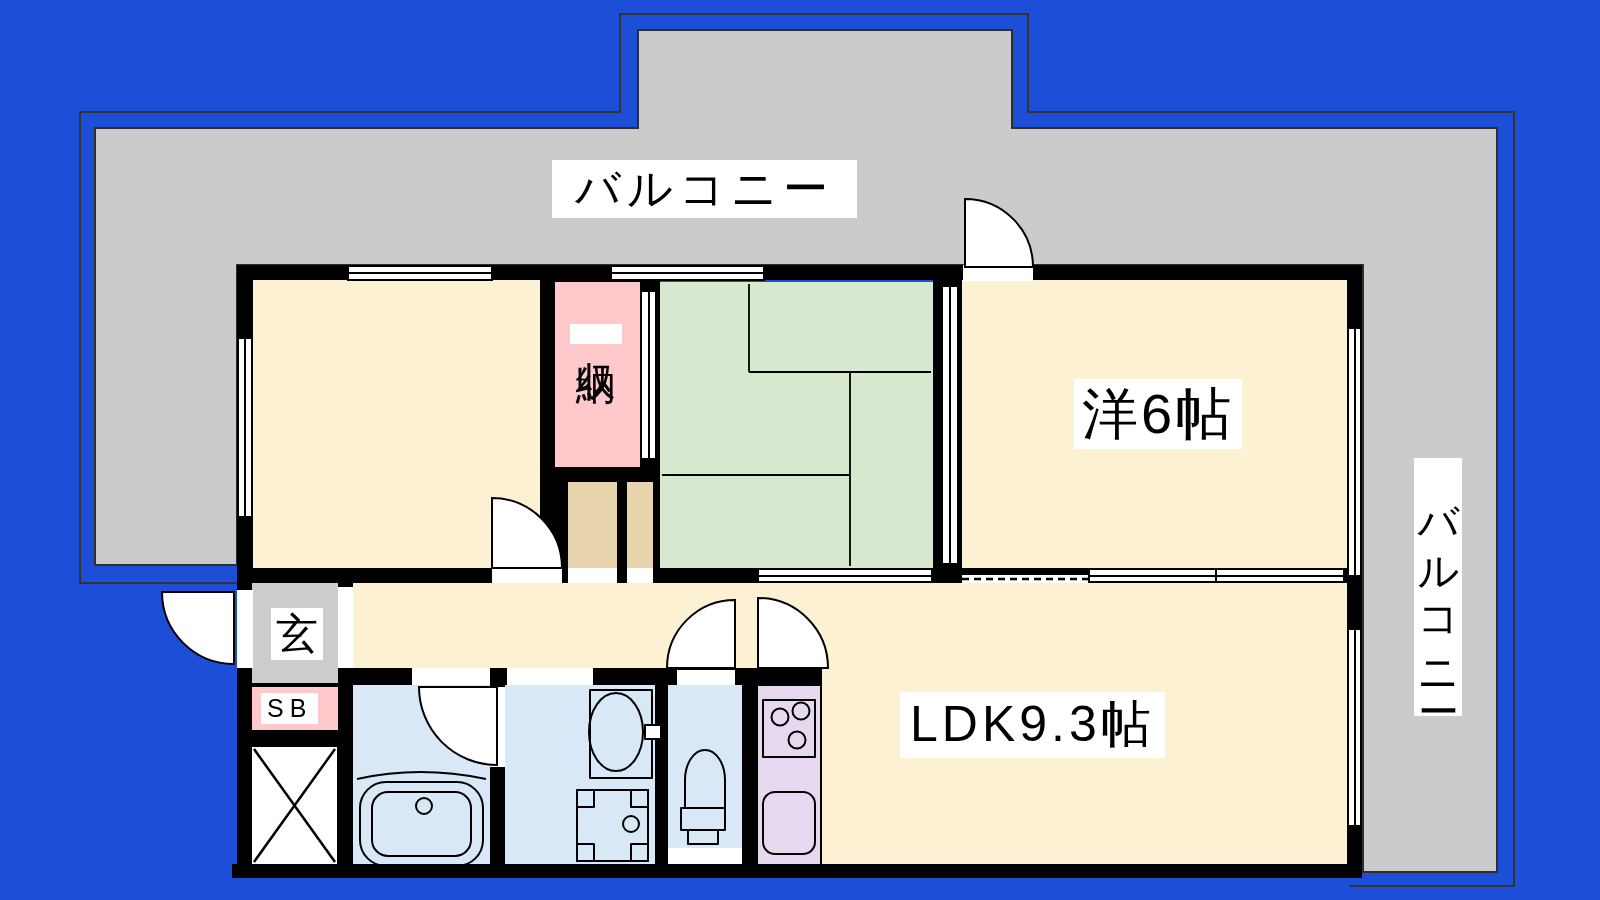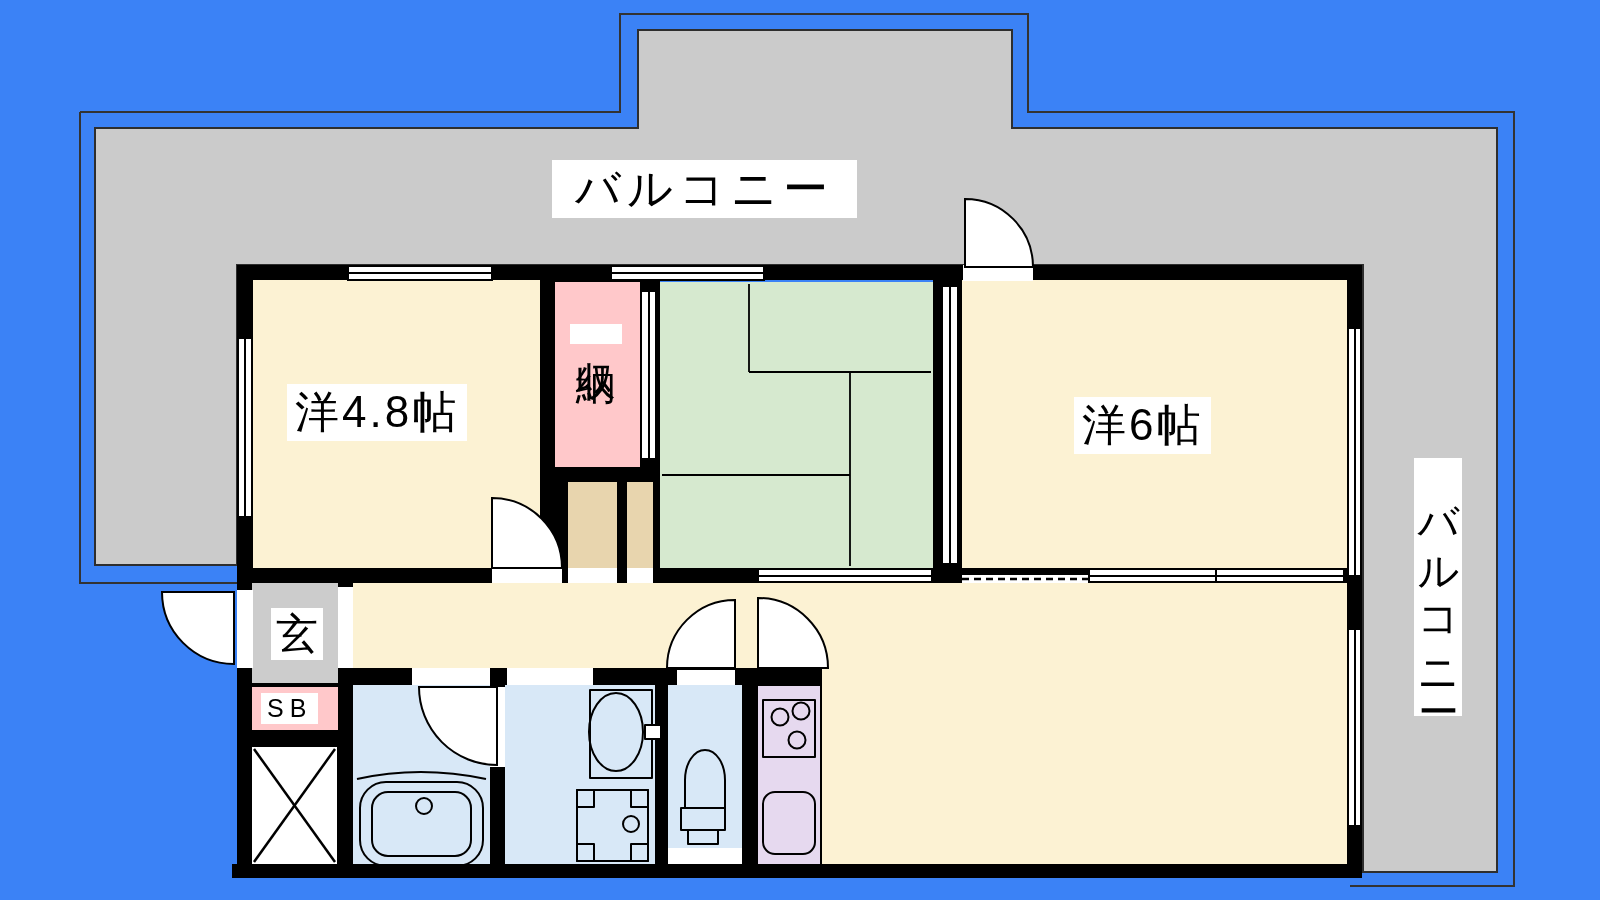--- a/index.html
+++ b/index.html
@@ -1,16 +1,16 @@
 <!DOCTYPE html>
 <html><head>
 <meta charset="utf-8">
 <style>
   html,body{margin:0;padding:0;background:#fff;}
-  #plan{position:relative;width:1600px;height:900px;background:#3b82f6;overflow:hidden;
+  #plan{position:relative;width:1600px;height:900px;background:#1d4ed8;overflow:hidden;
         font-family:"Liberation Sans","DejaVu Sans",sans-serif;}
   .abs{position:absolute;}
   .blk{background:#000;}
   .gap{background:#fff;}
   svg.layer{position:absolute;left:0;top:0;pointer-events:none;}
   .win-h{background-color:#fff;background-image:linear-gradient(#000,#000);
          background-size:100% 2px;background-position:center;background-repeat:no-repeat;
          border:2px solid #000;box-sizing:border-box;}
   .win-v{background-color:#fff;background-image:linear-gradient(#000,#000);
          background-size:2px 100%;background-position:center;background-repeat:no-repeat;
@@ -134,19 +134,19 @@
         <circle cx="797" cy="740" r="8.5"></circle>
       </g>
       <g>
         <rect x="763" y="792" width="52" height="62" rx="12"></rect>
       </g>
     </g>
   </svg>
 
   <div class="lbl" style="left:552px;top:160px;width:305px;height:58px;font-size:45px;line-height:58px;text-align:center;letter-spacing:6px">バルコニー</div>
   <div class="lbl lbl-v" style="left:1414px;top:458px;width:48px;height:258px;font-size:41px;letter-spacing:7px;text-align:center">バルコニー</div>
-  <div class="lbl" style="left:287px;top:384px;font-size:44px;padding:3px 8px;letter-spacing:3px">洋4.8帖</div>
   <div class="lbl lbl-v" style="left:570px;top:324px;font-size:40px;padding:6px 3px;letter-spacing:4px">収納</div>
-  <div class="lbl" style="left:1074px;top:397px;font-size:44px;padding:3px 8px;letter-spacing:3px">洋6帖</div>
+  <div class="lbl" style="left:1074px;top:379px;font-size:56px;padding:3px 8px;letter-spacing:3px">洋6帖</div>
   <div class="lbl" style="left:271px;top:608px;font-size:42px;padding:2px 5px">玄</div>
   <div class="lbl" style="left:261px;top:693px;font-size:25px;padding:1px 6px;letter-spacing:6px">SB</div>
+  <div class="lbl" style="left:900px;top:692px;font-size:50px;padding:4px 10px;letter-spacing:4px">LDK9.3帖</div>
 
 </div>
 
 </body></html>

